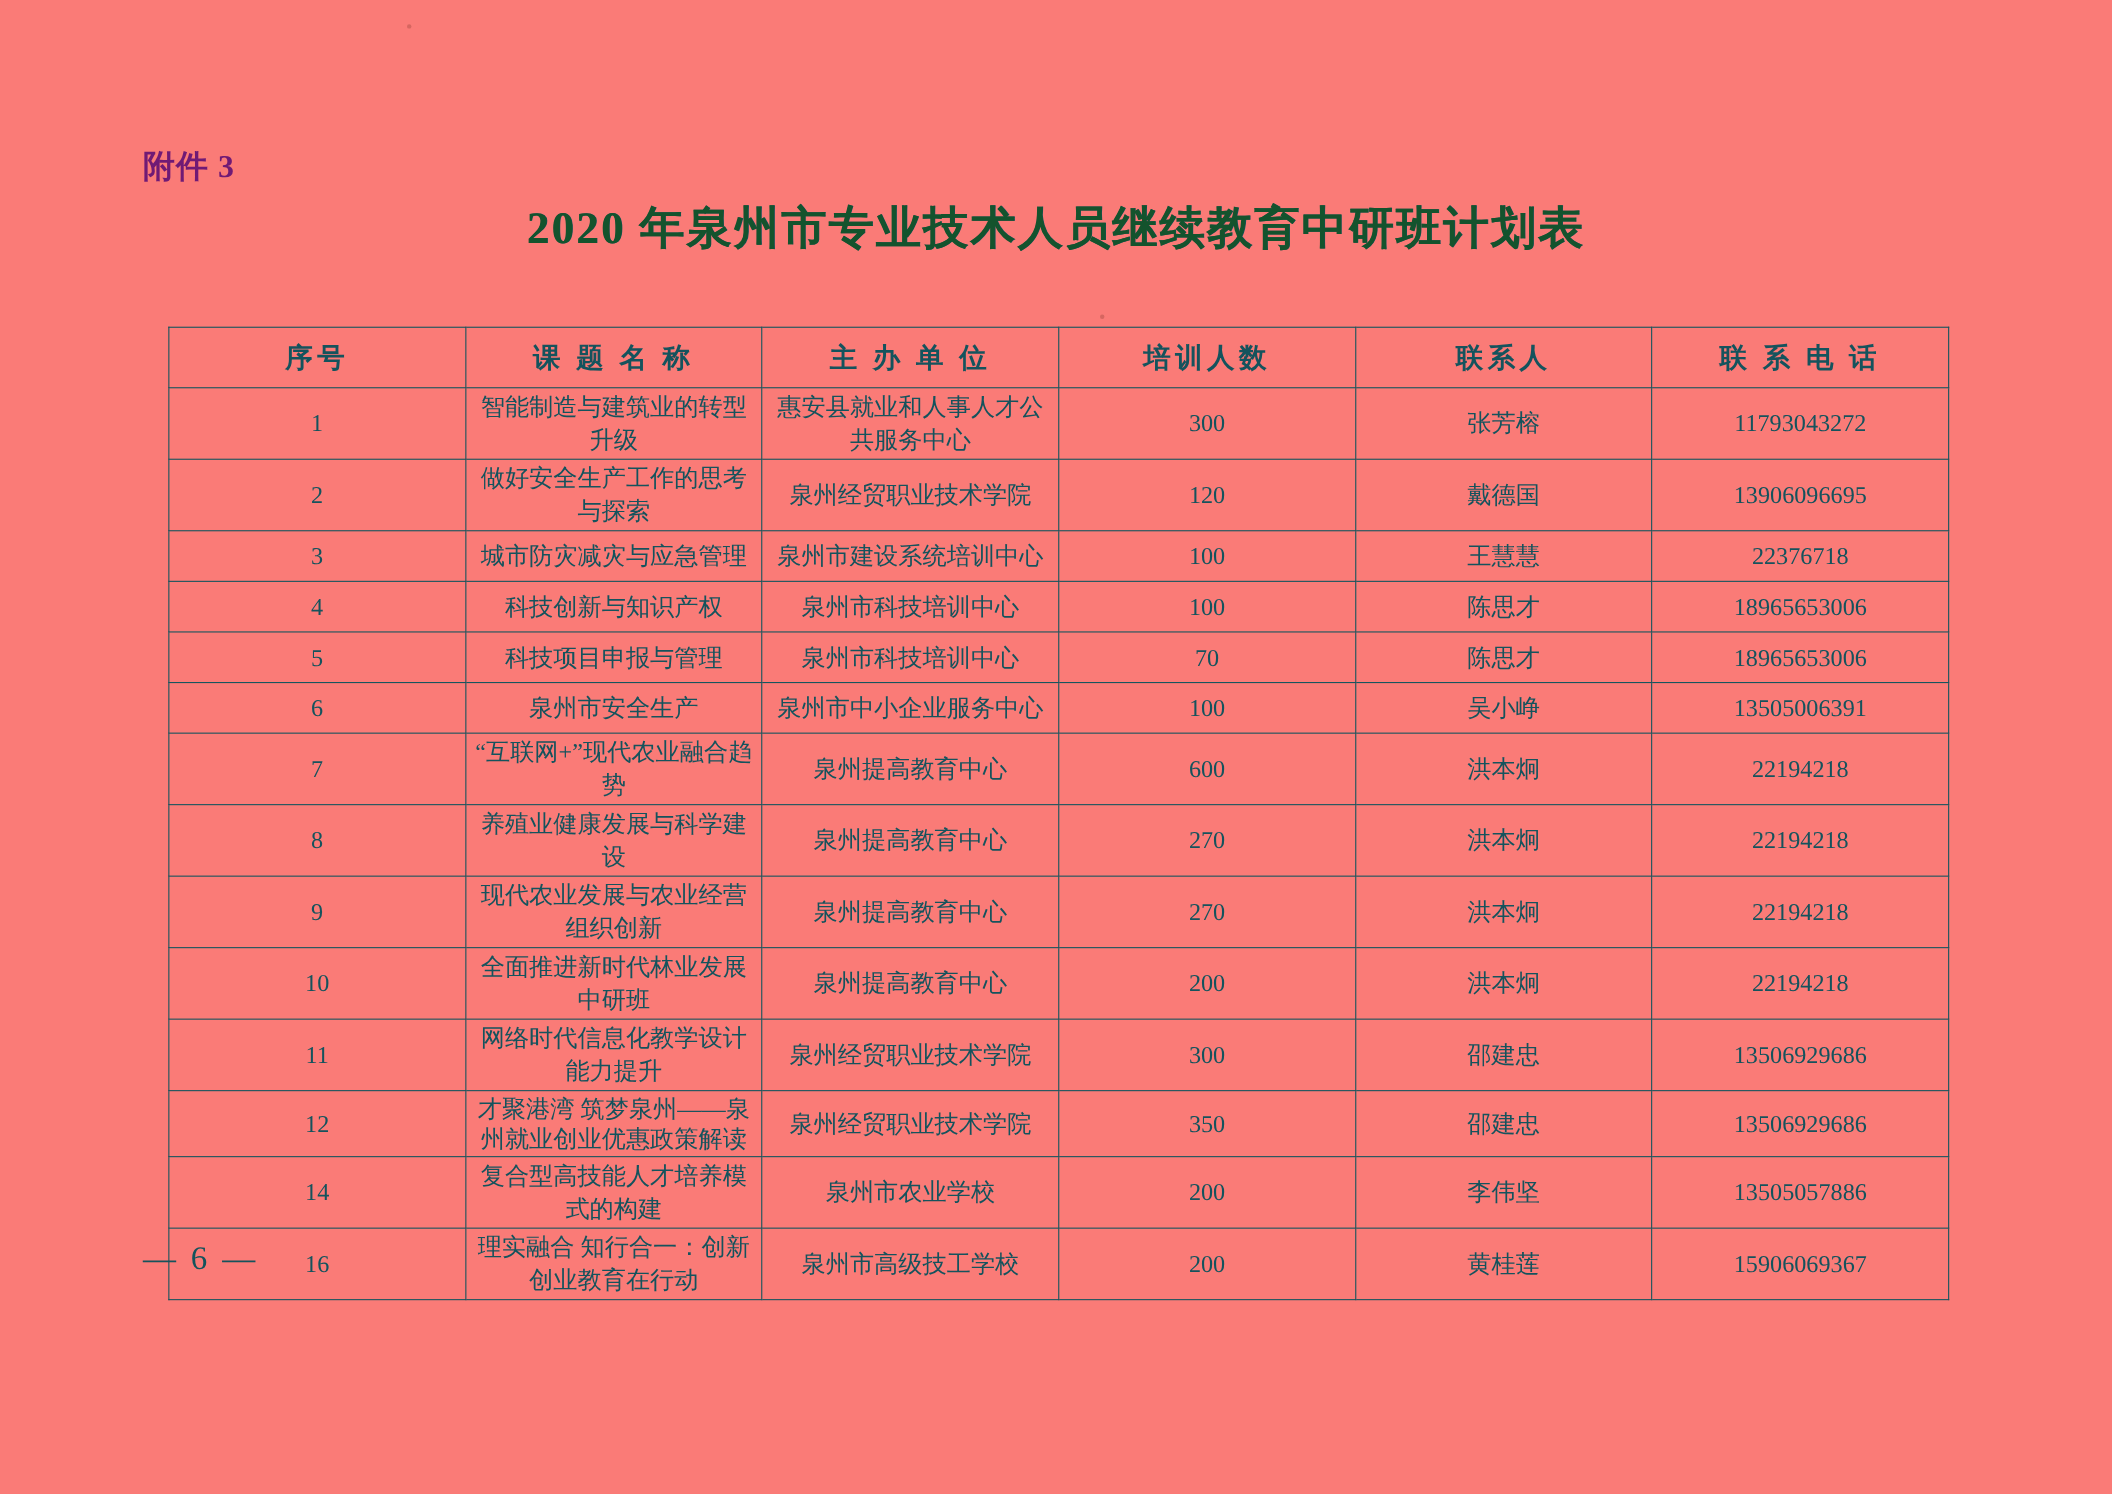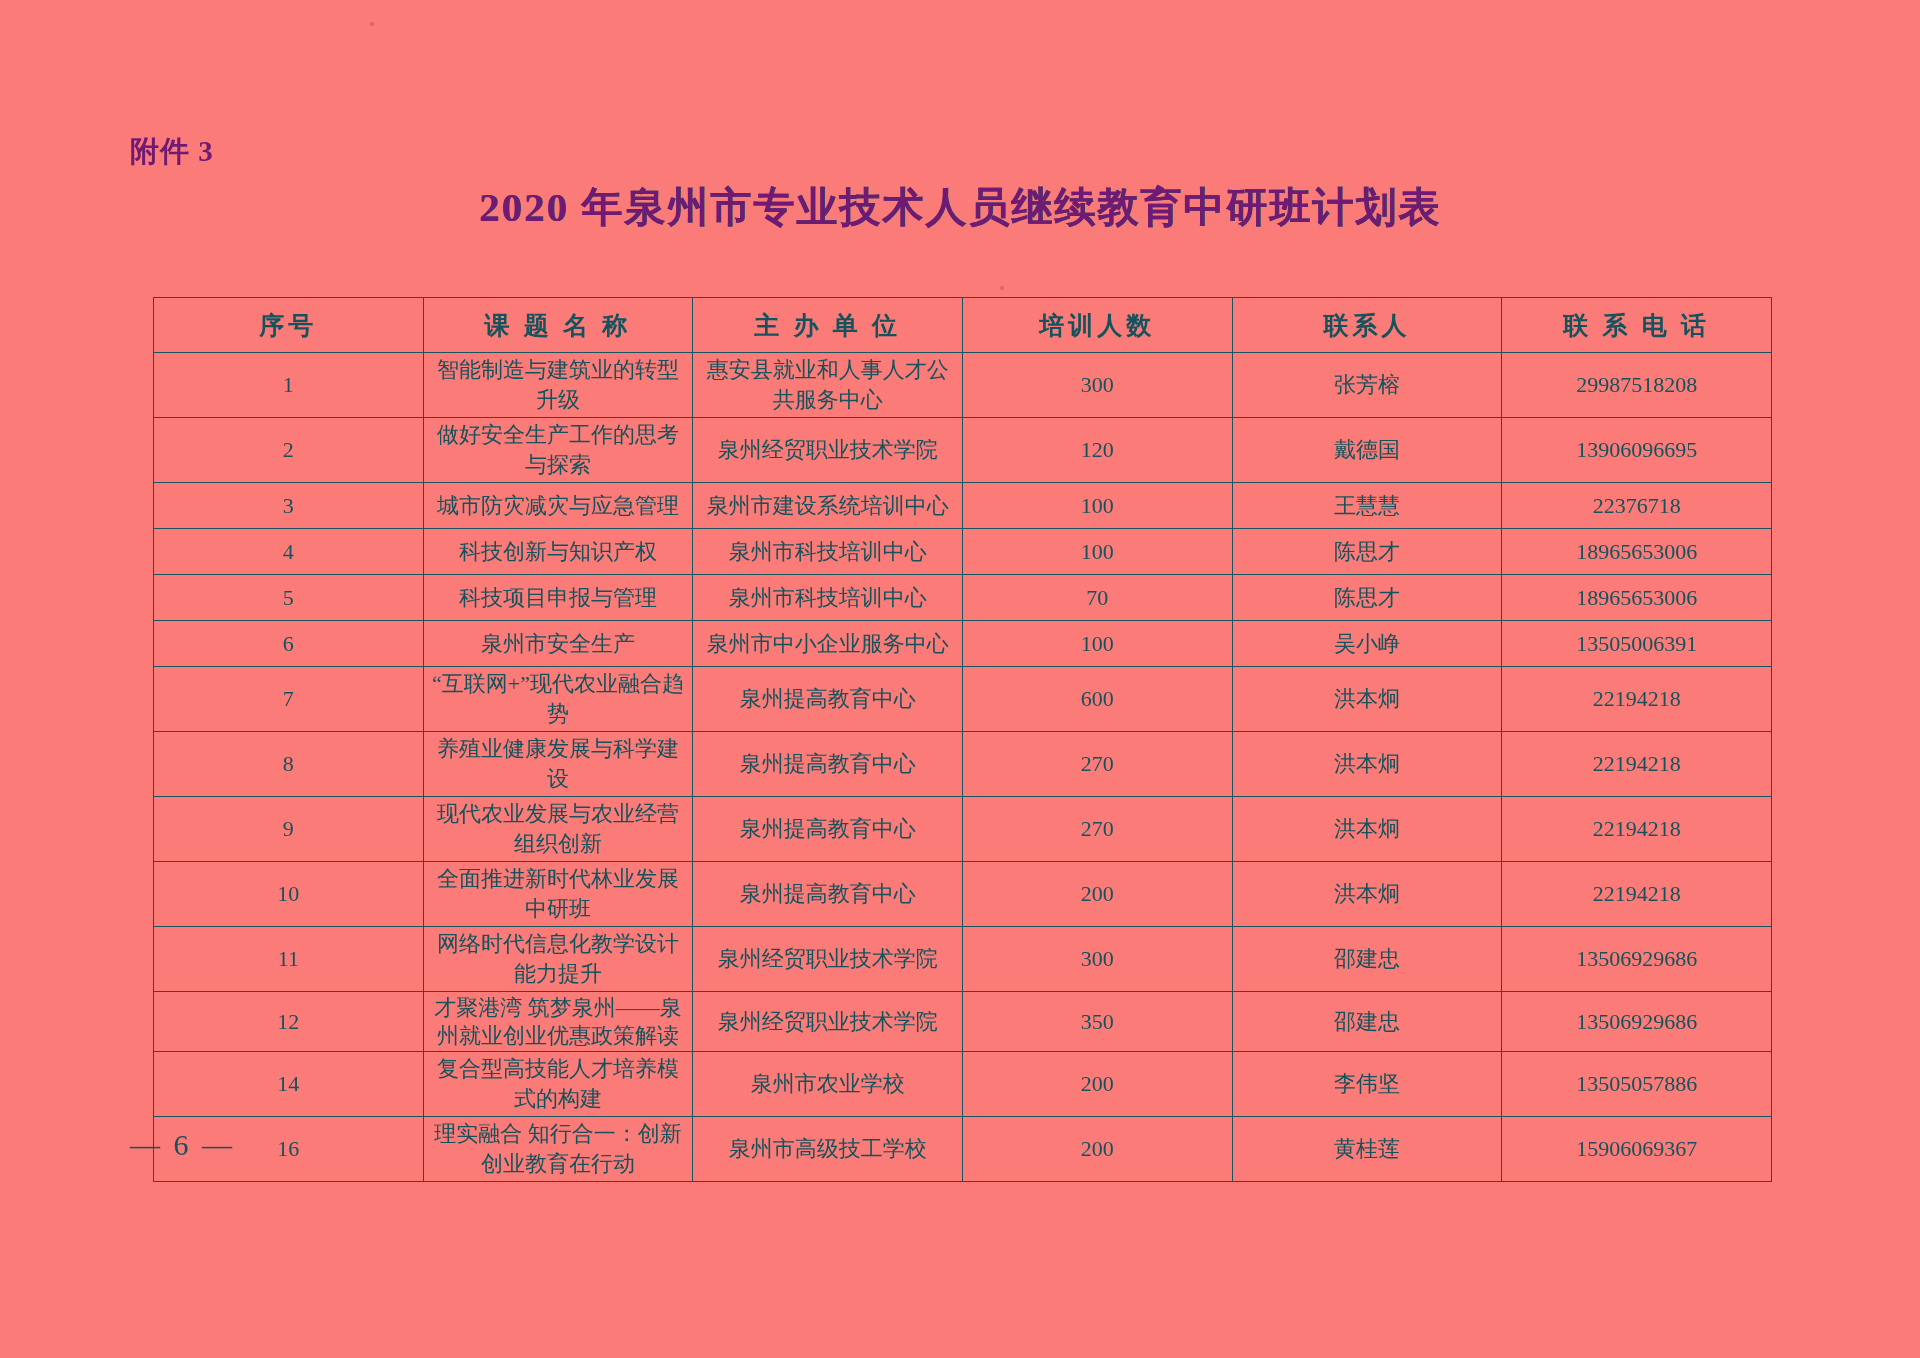--- a/index.html
+++ b/index.html
@@ -32,21 +32,21 @@
   }
   .doc-title {
     position: absolute;
     left: 0;
     right: 0;
     top: 180px;
     text-align: center;
     font-size: 41px;
     font-weight: bold;
     letter-spacing: 2px;
-    color: #701a75;
+    color: #14532d;
     font-family: "Liberation Serif", serif;
     text-shadow: 0.5px 0 0 #13525b;
   }
   .table-wrap {
     position: absolute;
     left: 153px;
     top: 297px;
     width: 1619px;
   }
   table.plan {
@@ -131,21 +131,21 @@
           <th>联 系 电 话</th>
         </tr>
       </thead>
       <tbody>
         <tr>
           <td class="col-idx">1</td>
           <td class="col-topic">智能制造与建筑业的转型升级</td>
           <td class="col-org">惠安县就业和人事人才公共服务中心</td>
           <td class="col-num">300</td>
           <td class="col-person">张芳榕</td>
-          <td class="col-phone">29987518208</td>
+          <td class="col-phone">11793043272</td>
         </tr>
         <tr>
           <td class="col-idx">2</td>
           <td class="col-topic">做好安全生产工作的思考与探索</td>
           <td class="col-org">泉州经贸职业技术学院</td>
           <td class="col-num">120</td>
           <td class="col-person">戴德国</td>
           <td class="col-phone">13906096695</td>
         </tr>
         <tr>

